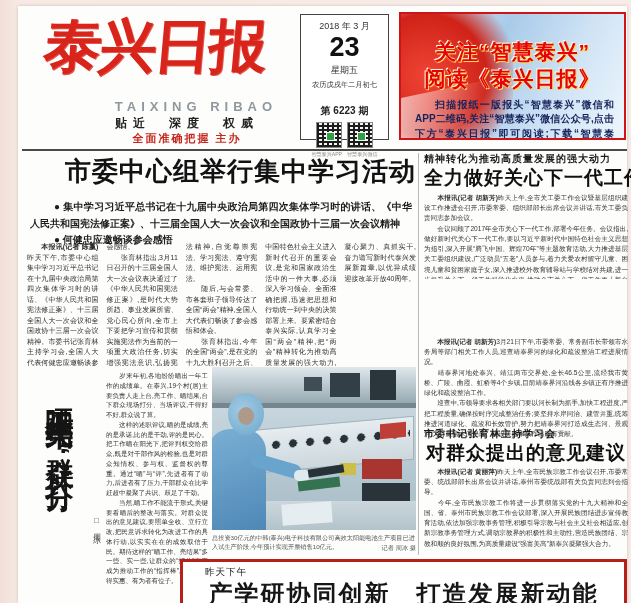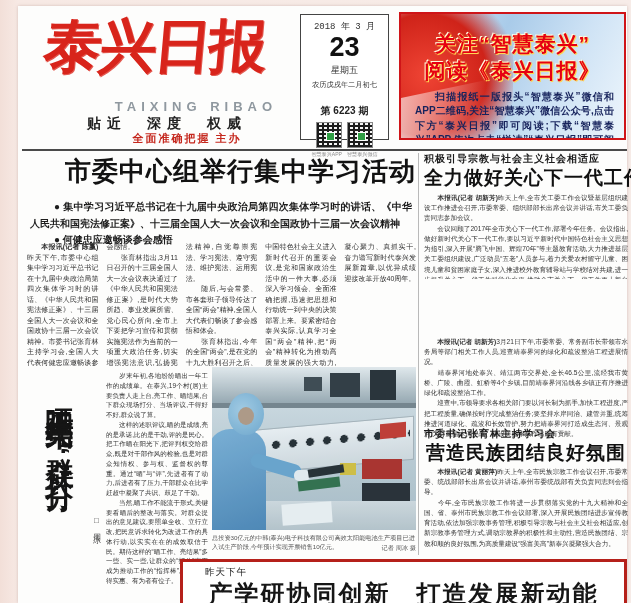--- a/index.html
+++ b/index.html
@@ -9,29 +9,29 @@
   #paper{position:absolute;left:18px;top:6px;width:609px;height:597px;
          background:#fdfdfc;box-shadow:0 0 3px rgba(150,110,100,.35);}
   .abs{position:absolute;}
 
   
   .mast-title{left:44px;top:14px;width:250px;font-size:58px;font-weight:bold;
      color:#d8241b;letter-spacing:-3px;transform:skewX(-5deg);line-height:1.1;
      text-shadow:1px 1px 0 #e3584f;white-space:nowrap;}
   .mast-pinyin{left:96px;top:99px;width:200px;text-align:center;font-size:13px;
      font-weight:bold;color:#8f989f;letter-spacing:5px;}
-  .mast-slogan{left:87px;top:115px;width:200px;font-size:14px;
+  .mast-slogan{left:87px;top:115px;width:200px;text-align:center;font-size:12px;
      font-weight:bold;color:#222;letter-spacing:6px;}
   .mast-org{left:87px;top:131px;width:200px;text-align:center;font-size:11px;
      font-weight:bold;color:#c5281e;letter-spacing:2px;}
 
   
   .datebox{left:300px;top:14px;width:89px;height:126px;border:1px solid #444;
      background:#fff;text-align:center;padding-top:5px;}
-  .db-ym{font-size:9px;color:#333;font-family:Liberation Mono, monospace;}
+  .db-ym{font-size:9px;color:#333;}
   .db-day{font-size:27px;font-weight:bold;color:#111;line-height:1.1;}
   .db-week{font-size:9px;color:#333;margin-top:1px;}
   .db-lunar{font-size:8px;color:#333;margin-top:2px;transform:scale(.9);}
   .db-issue{font-size:10px;font-weight:bold;color:#222;margin-top:14px;}
   .db-qrrow{display:flex;justify-content:center;gap:5px;margin-top:4px;}
   .qr{width:26px;height:26px;position:relative;border:1px solid #888;
      background:
       repeating-linear-gradient(0deg,#1c1c1c 0 2px,transparent 2px 4px),
       repeating-linear-gradient(90deg,#1c1c1c 0 2px,#f4f4f4 2px 5px);}
   .qr:after{content:"";position:absolute;left:9px;top:9px;width:7px;height:7px;
@@ -40,21 +40,21 @@
 
   
   .promo{left:399px;top:12px;width:227px;height:128px;border:2px solid #cf1418;
      overflow:hidden;background:linear-gradient(115deg,#d8e9f7 0%,#a9cbe9 40%,#cfe3f5 70%,#eef6fc 100%);}
   .promo-blob{position:absolute;left:-38px;top:-6px;width:150px;height:160px;
      background:radial-gradient(circle at 42% 42%,#ef4434 0%,#cf2319 48%,rgba(207,35,25,0) 72%);}
   .promo-streak{position:absolute;left:-20px;top:70px;width:180px;height:70px;
      background:linear-gradient(100deg,rgba(255,255,255,.8),rgba(255,255,255,0) 60%);
      transform:rotate(-12deg);}
   .promo-t{position:relative;text-align:center;font-weight:bold;color:#e60012;
-     font-size:21px;letter-spacing:1px;line-height:1.3;margin-top:16px;
+     font-size:21px;letter-spacing:1px;line-height:1.3;margin-top:24px;
      text-shadow:0 0 2px #ffe96b,1px 1px 0 #ffd24d,-1px -1px 0 #fff;}
   .promo-body{position:relative;margin:5px 10px 0 14px;font-size:10px;font-weight:bold;
      color:#17235c;line-height:1.45;text-align:justify;text-indent:2em;}
 
   .hr-top{left:22px;top:149px;width:605px;height:2px;background:#4a4a4a;}
   .vrule{left:418px;top:153px;width:1px;height:402px;background:#b9b9b9;}
 
   
   .main-hl{left:28px;top:154px;width:388px;text-align:right;font-size:26px;
      font-weight:bold;color:#121212;letter-spacing:1px;white-space:nowrap;}
@@ -206,31 +206,31 @@
     <div class="w-glove"></div>
     <div class="ph-slab"></div>
     <div class="ph-green"></div>
     <div class="ph-tint"></div>
   </div>
   <div class="abs photo-cap">
     <span>总投资30亿元的中韩(泰兴)电子科技有限公司高效太阳能电池生产项目已进入试生产阶段,今年预计实现开票销售10亿元。</span>
     <span class="photo-credit">记者 周冰 摄</span>
   </div>
 
-  <div class="abs kicker a-kicker">积极引导宗教与社会主义社会相适应</div>
+  <div class="abs kicker a-kicker">精神转化为推动高质量发展的强大动力</div>
   <div class="abs r-hl a-hl">全力做好关心下一代工作</div>
   <div class="abs r-body a-body">　　<span class="lead">本报讯(记者 胡新芳)</span><span>昨天上午,全市关工委工作会议暨基层组织建设工作推进会召开,市委常委、组织部部长出席会议并讲话,市关工委负责同志参加会议。
 　　会议回顾了2017年全市关心下一代工作,部署今年任务。会议指出,做好新时代关心下一代工作,要以习近平新时代中国特色社会主义思想为指引,深入开展“腾飞中国、辉煌70年”等主题教育活动,大力推进基层关工委组织建设,广泛动员“五老”人员参与,着力关爱农村留守儿童、困境儿童和贫困家庭子女,深入推进校外教育辅导站与学校结对共建,进一步提升关心下一代工作科学化水平,推动全市关心下一代工作再上新台阶。</span></div>
 
   <div class="abs r-body b-body">　　<span class="lead">本报讯(记者 胡新芳)</span><span>3月21日下午,市委常委、常务副市长带领市水务局等部门相关工作人员,巡查靖泰界河的绿化和疏浚整治工程进展情况。
 　　靖泰界河地处泰兴、靖江两市交界处,全长46.5公里,流经我市黄桥、广陵、曲霞、虹桥等4个乡镇,目前靖泰界河沿线各乡镇正有序推进绿化和疏浚整治工作。
 　　巡查中,市领导要求各相关部门要以河长制为抓手,加快工程进度,严把工程质量,确保按时序完成整治任务;要坚持水岸同治、建管并重,统筹推进河道绿化、疏浚和长效管护,努力把靖泰界河打造成生态河、景观河,为打赢碧水保卫战、建设美丽泰兴作出应有贡献。</span></div>
 
   <div class="abs kicker c-kicker">市委书记张育林主持学习会</div>
-  <div class="abs r-hl c-hl">营造民族团结良好氛围</div>
+  <div class="abs r-hl c-hl">对群众提出的意见建议</div>
   <div class="abs r-body c-body">　　<span class="lead">本报讯(记者 黄丽萍)</span><span>昨天上午,全市民族宗教工作会议召开,市委常委、统战部部长出席会议并讲话,泰州市委统战部有关负责同志到会指导。
 　　今年,全市民族宗教工作将进一步贯彻落实党的十九大精神和全国、省、泰州市民族宗教工作会议部署,深入开展民族团结进步宣传教育活动,依法加强宗教事务管理,积极引导宗教与社会主义社会相适应,创新宗教事务管理方式,调动宗教界的积极性和主动性,营造民族团结、宗教和顺的良好氛围,为高质量建设“强富美高”新泰兴凝聚强大合力。</span></div>
 
   <div class="abs ad">
     <div class="ad-kicker">昨天下午</div>
     <div class="ad-hl">产学研协同创新　打造发展新动能</div>
   </div>
 </div>
 
 </body></html>

